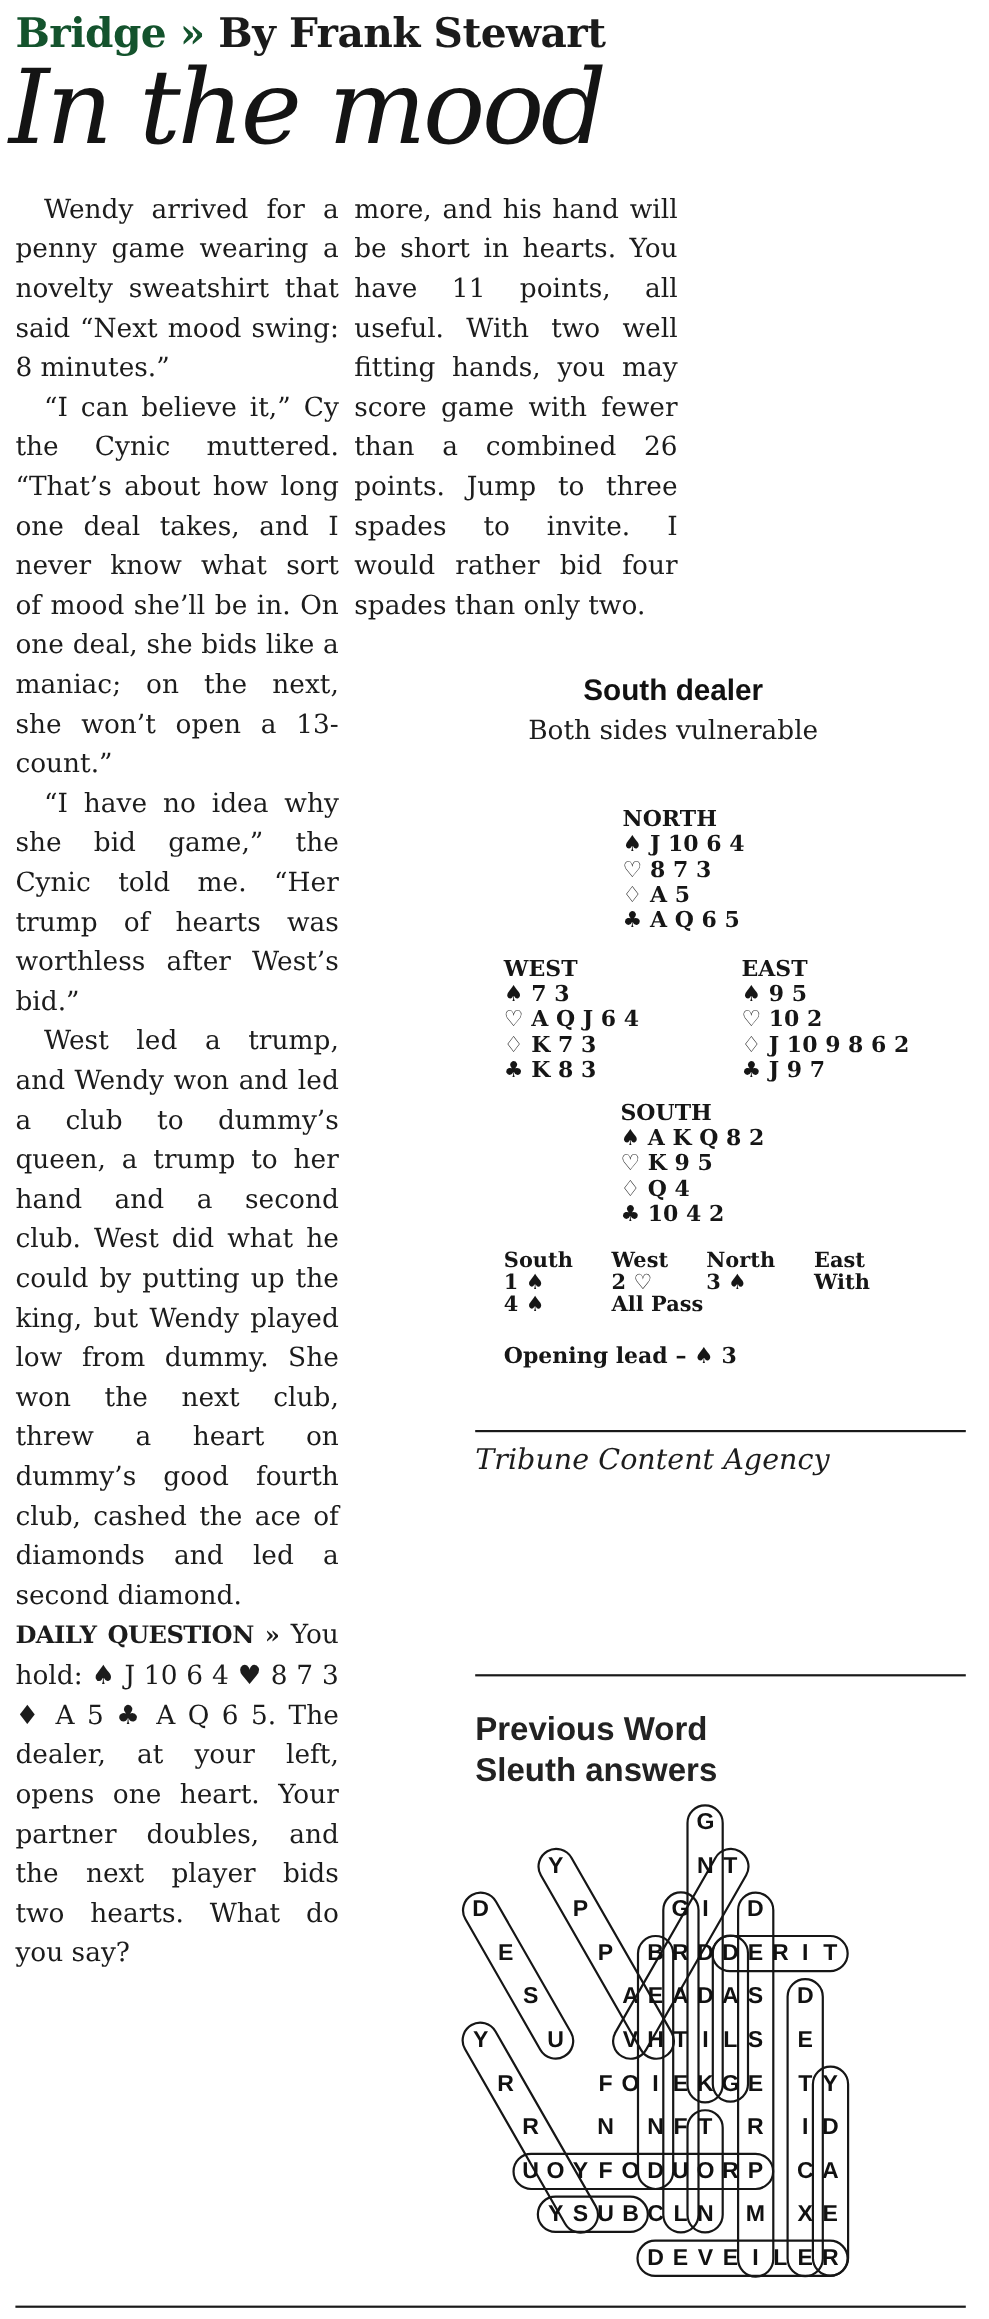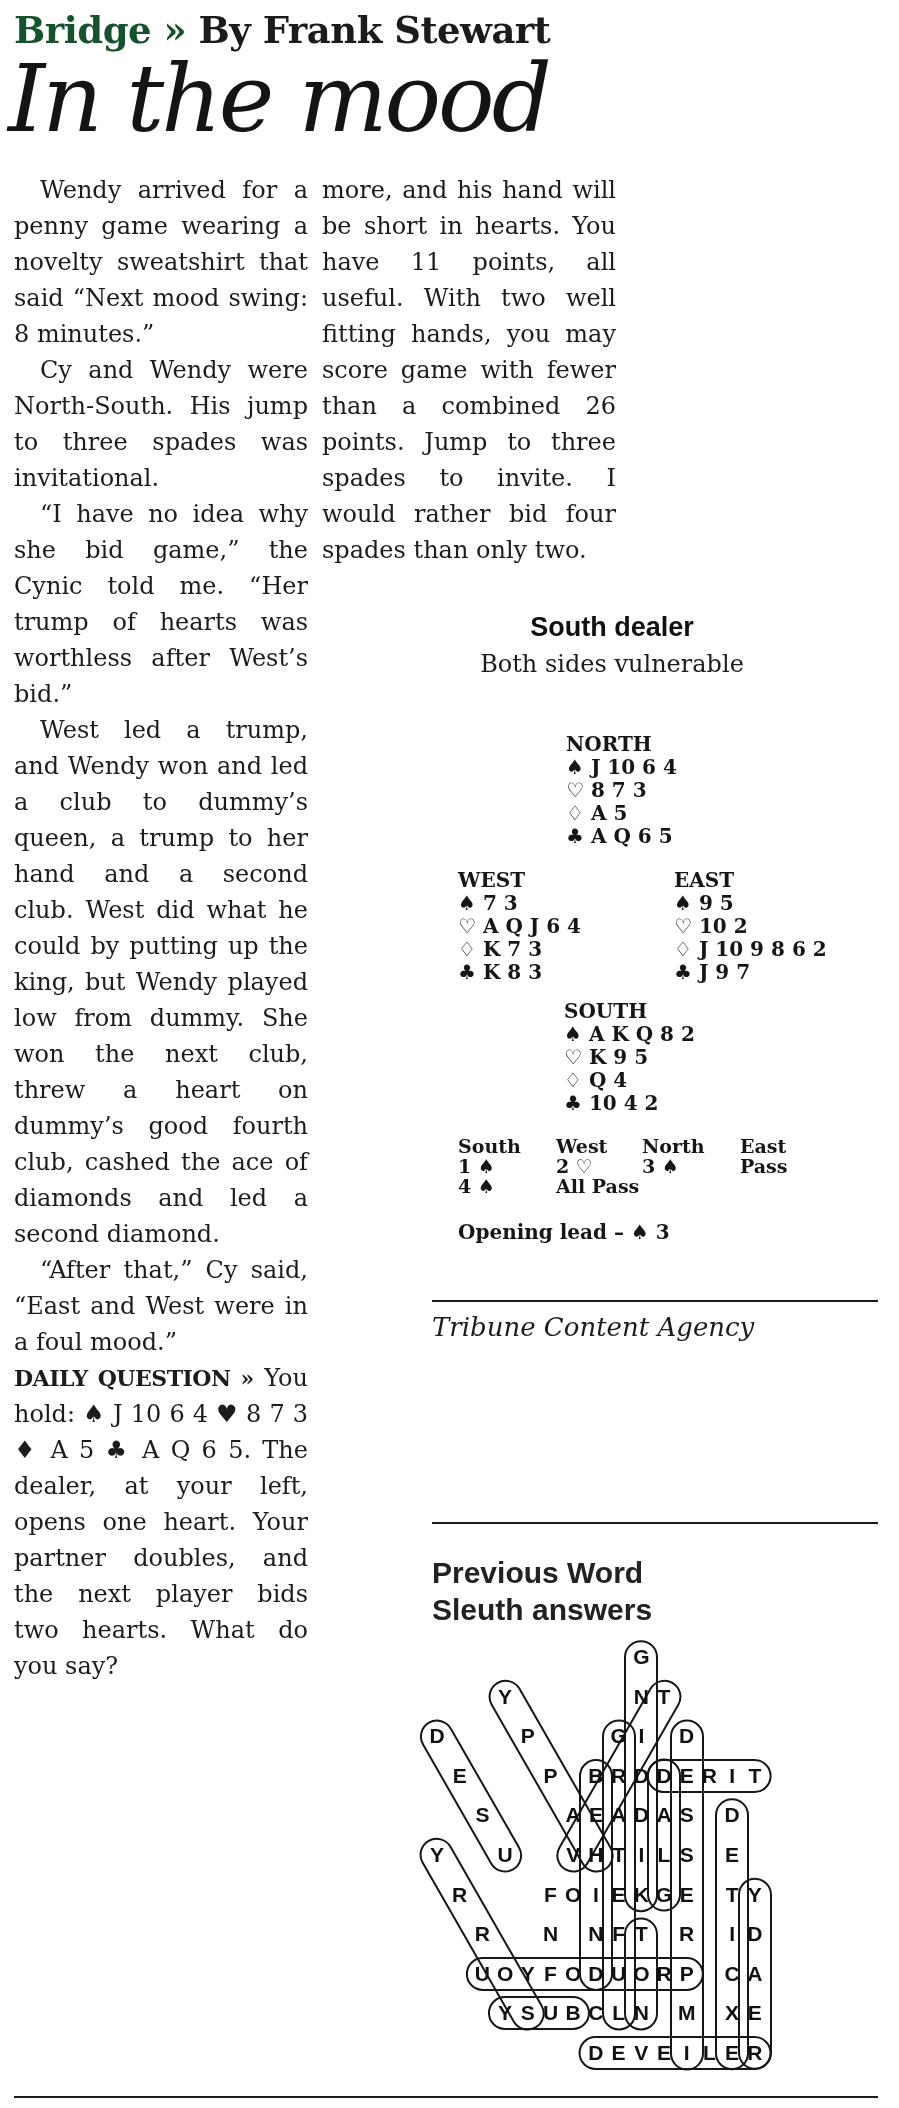--- a/index.html
+++ b/index.html
@@ -72,24 +72,23 @@
 </style>
 </head>
 <body>
 
 <div class="masthead"><span class="red">Bridge</span> <span class="red">»</span> <span>By Frank Stewart</span></div>
 
 <div class="page-title">In the mood</div>
 
 <div class="col" id="left-col">
     <p>Wendy arrived for a penny game wearing a novelty sweatshirt that said “Next mood swing: 8 minutes.”</p>
-    <p>Cy and Wendy were North-South. His jump to three spades was invitational.</p>
+    <p>“I can believe it,” Cy the Cynic muttered. “That’s about how long one deal takes, and I never know what sort of mood she’ll be in. On one deal, she bids like a maniac; on the next, she won’t open a 13-count.”</p>
     <p>“I have no idea why she bid game,” the Cynic told me. “Her trump of hearts was worthless after West’s bid.”</p>
     <p>West led a trump, and Wendy won and led a club to dummy’s queen, a trump to her hand and a second club. West did what he could by putting up the king, but Wendy played low from dummy. She won the next club, threw a heart on dummy’s good fourth club, cashed the ace of diamonds and led a second diamond.</p>
-    <p>“After that,” Cy said, “East and West were in a foul mood.”</p>
     <p class="noindent"><span class="leadin">DAILY QUESTION »</span> You hold: <span class="suit-sym">♠</span> J 10 6 4 <span class="suit-sym">♥</span> 8 7 3 <span class="suit-sym">♦</span> A 5 <span class="suit-sym">♣</span> A Q 6 5. The dealer, at your left, opens one heart. Your partner doubles, and the next player bids two hearts. What do you say?</p>
   </div>
 <div class="col" id="right-col">
     <p class="noindent">more, and his hand will be short in hearts. You have 11 points, all useful. With two well fitting hands, you may score game with fewer than a combined 26 points. Jump to three spades to invite. I would rather bid four spades than only two.</p>
   </div>
 
 <div class="dealer-line">South dealer</div>
 <div class="vul-line">Both sides vulnerable</div>
 
 <div class="hand" id="hand-north">
@@ -131,21 +130,21 @@
       <div>West</div>
       <div>2 <span class="suit-sym">♡</span></div>
       <div>All Pass</div>
     </div>
     <div class="auction-col" style="left: 184px;">
       <div>North</div>
       <div>3 <span class="suit-sym">♠</span></div>
     </div>
     <div class="auction-col" style="left: 282px;">
       <div>East</div>
-      <div>Pass</div>
+      <div>With</div>
     </div>
   </div>
 <div class="opening-lead" id="opening-lead">Opening lead – <span class="suit-sym">♠</span> 3</div>
 
 <div class="rule" id="rule-credit"></div>
 <div class="credit">Tribune Content Agency</div>
 
 <div class="rule" id="rule-sleuth"></div>
 <div class="pw-heading">
   <div>Previous Word</div>

